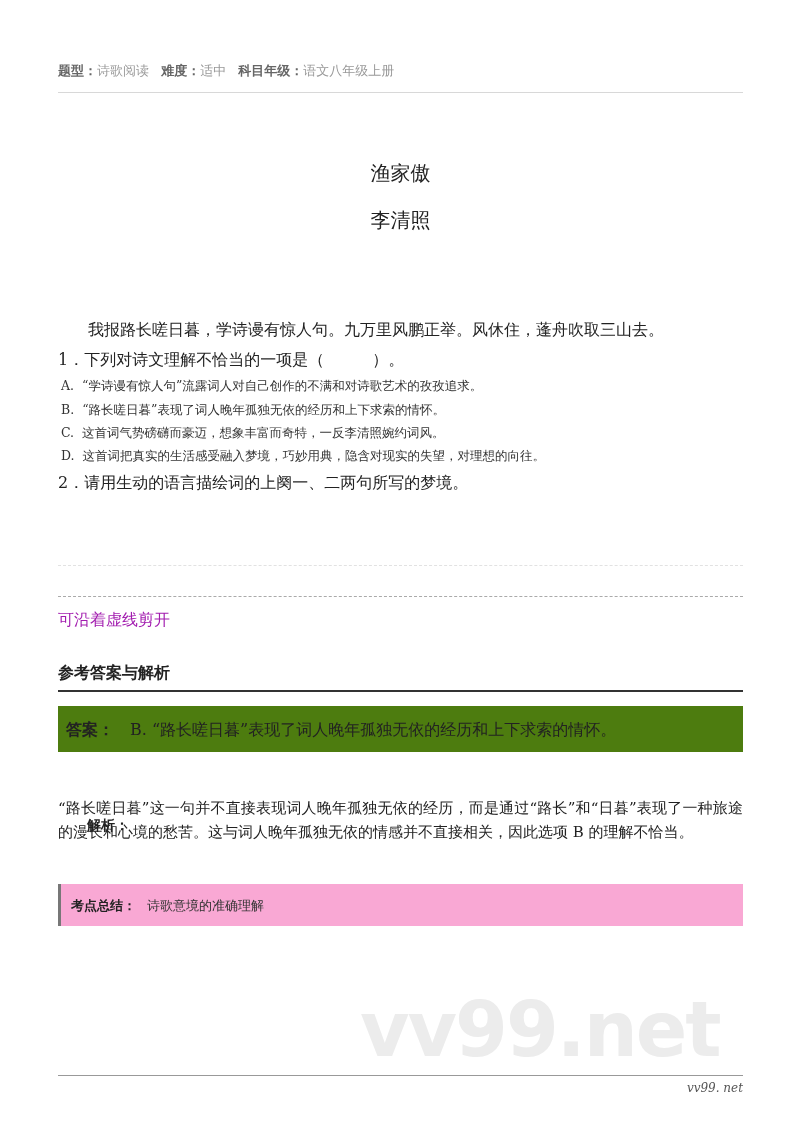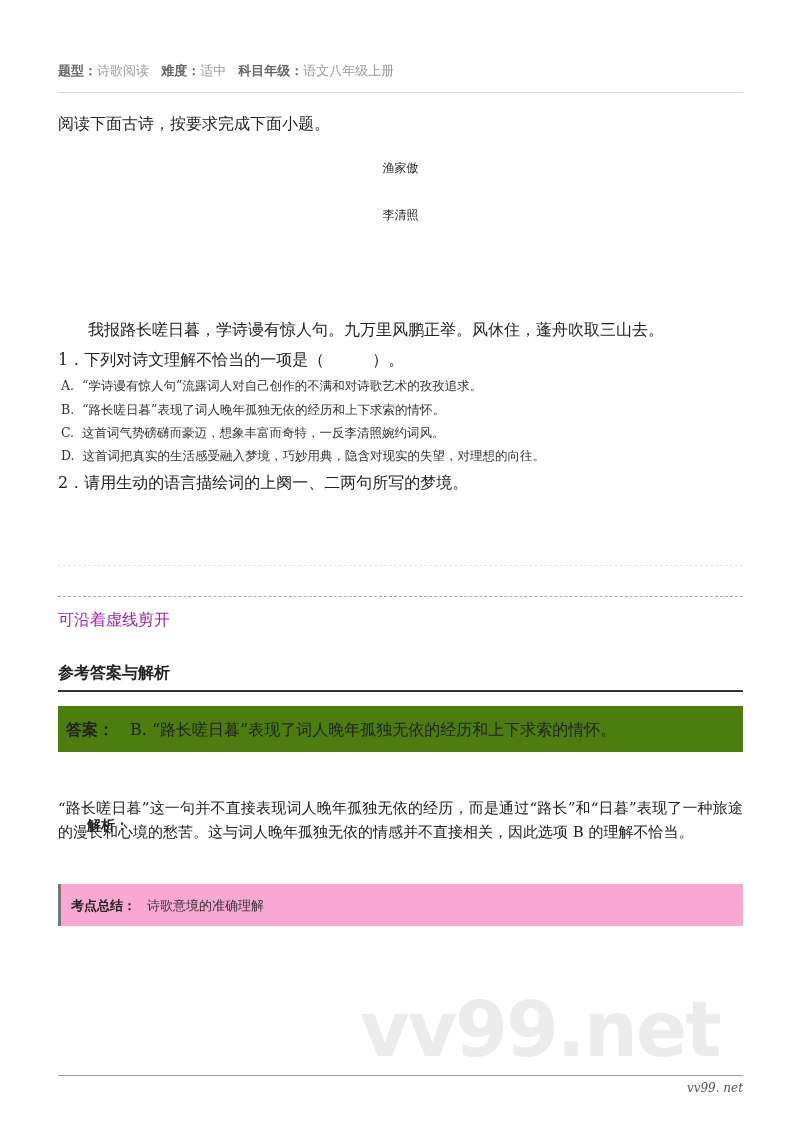--- a/index.html
+++ b/index.html
@@ -53,21 +53,21 @@
       top: 114px;
       left: 0;
       font-size: 16px;
       color: #222;
     }
     .poem-title, .poem-author {
       position: absolute;
       left: 0;
       width: 685px;
       text-align: center;
-      font-size: 12px;
+      font-size: 20px;
     }
     .poem-title { top: 160px; }
     .poem-author { top: 207px; }
     .poem-line {
       position: absolute;
       left: 30px;
       font-size: 16px;
       white-space: nowrap;
     }
     .poem-line.l1 { top: 256px; }
@@ -226,21 +226,20 @@
 
 <div class="page">
 
   <div class="meta">
     <span class="k">题型：</span><span class="v">诗歌阅读</span>
     <span class="k">难度：</span><span class="v">适中</span>
     <span class="k">科目年级：</span><span class="v">语文八年级上册</span>
   </div>
   <div class="meta-rule"></div>
 
-  <div class="intro">阅读下面古诗，按要求完成下面小题。</div>
 
   <div class="poem-title">渔家傲</div>
   <div class="poem-author">李清照</div>
   <div class="poem-line l2">我报路长嗟日暮，学诗谩有惊人句。九万里风鹏正举。风休住，蓬舟吹取三山去。</div>
 
   <div class="q q1">1．下列对诗文理解不恰当的一项是（　　　）。</div>
   <div class="opt a">
     <span class="lbl">A.</span><span>“学诗谩有惊人句”流露词人对自己创作的不满和对诗歌艺术的孜孜追求。</span>
   </div>
   <div class="opt b">

